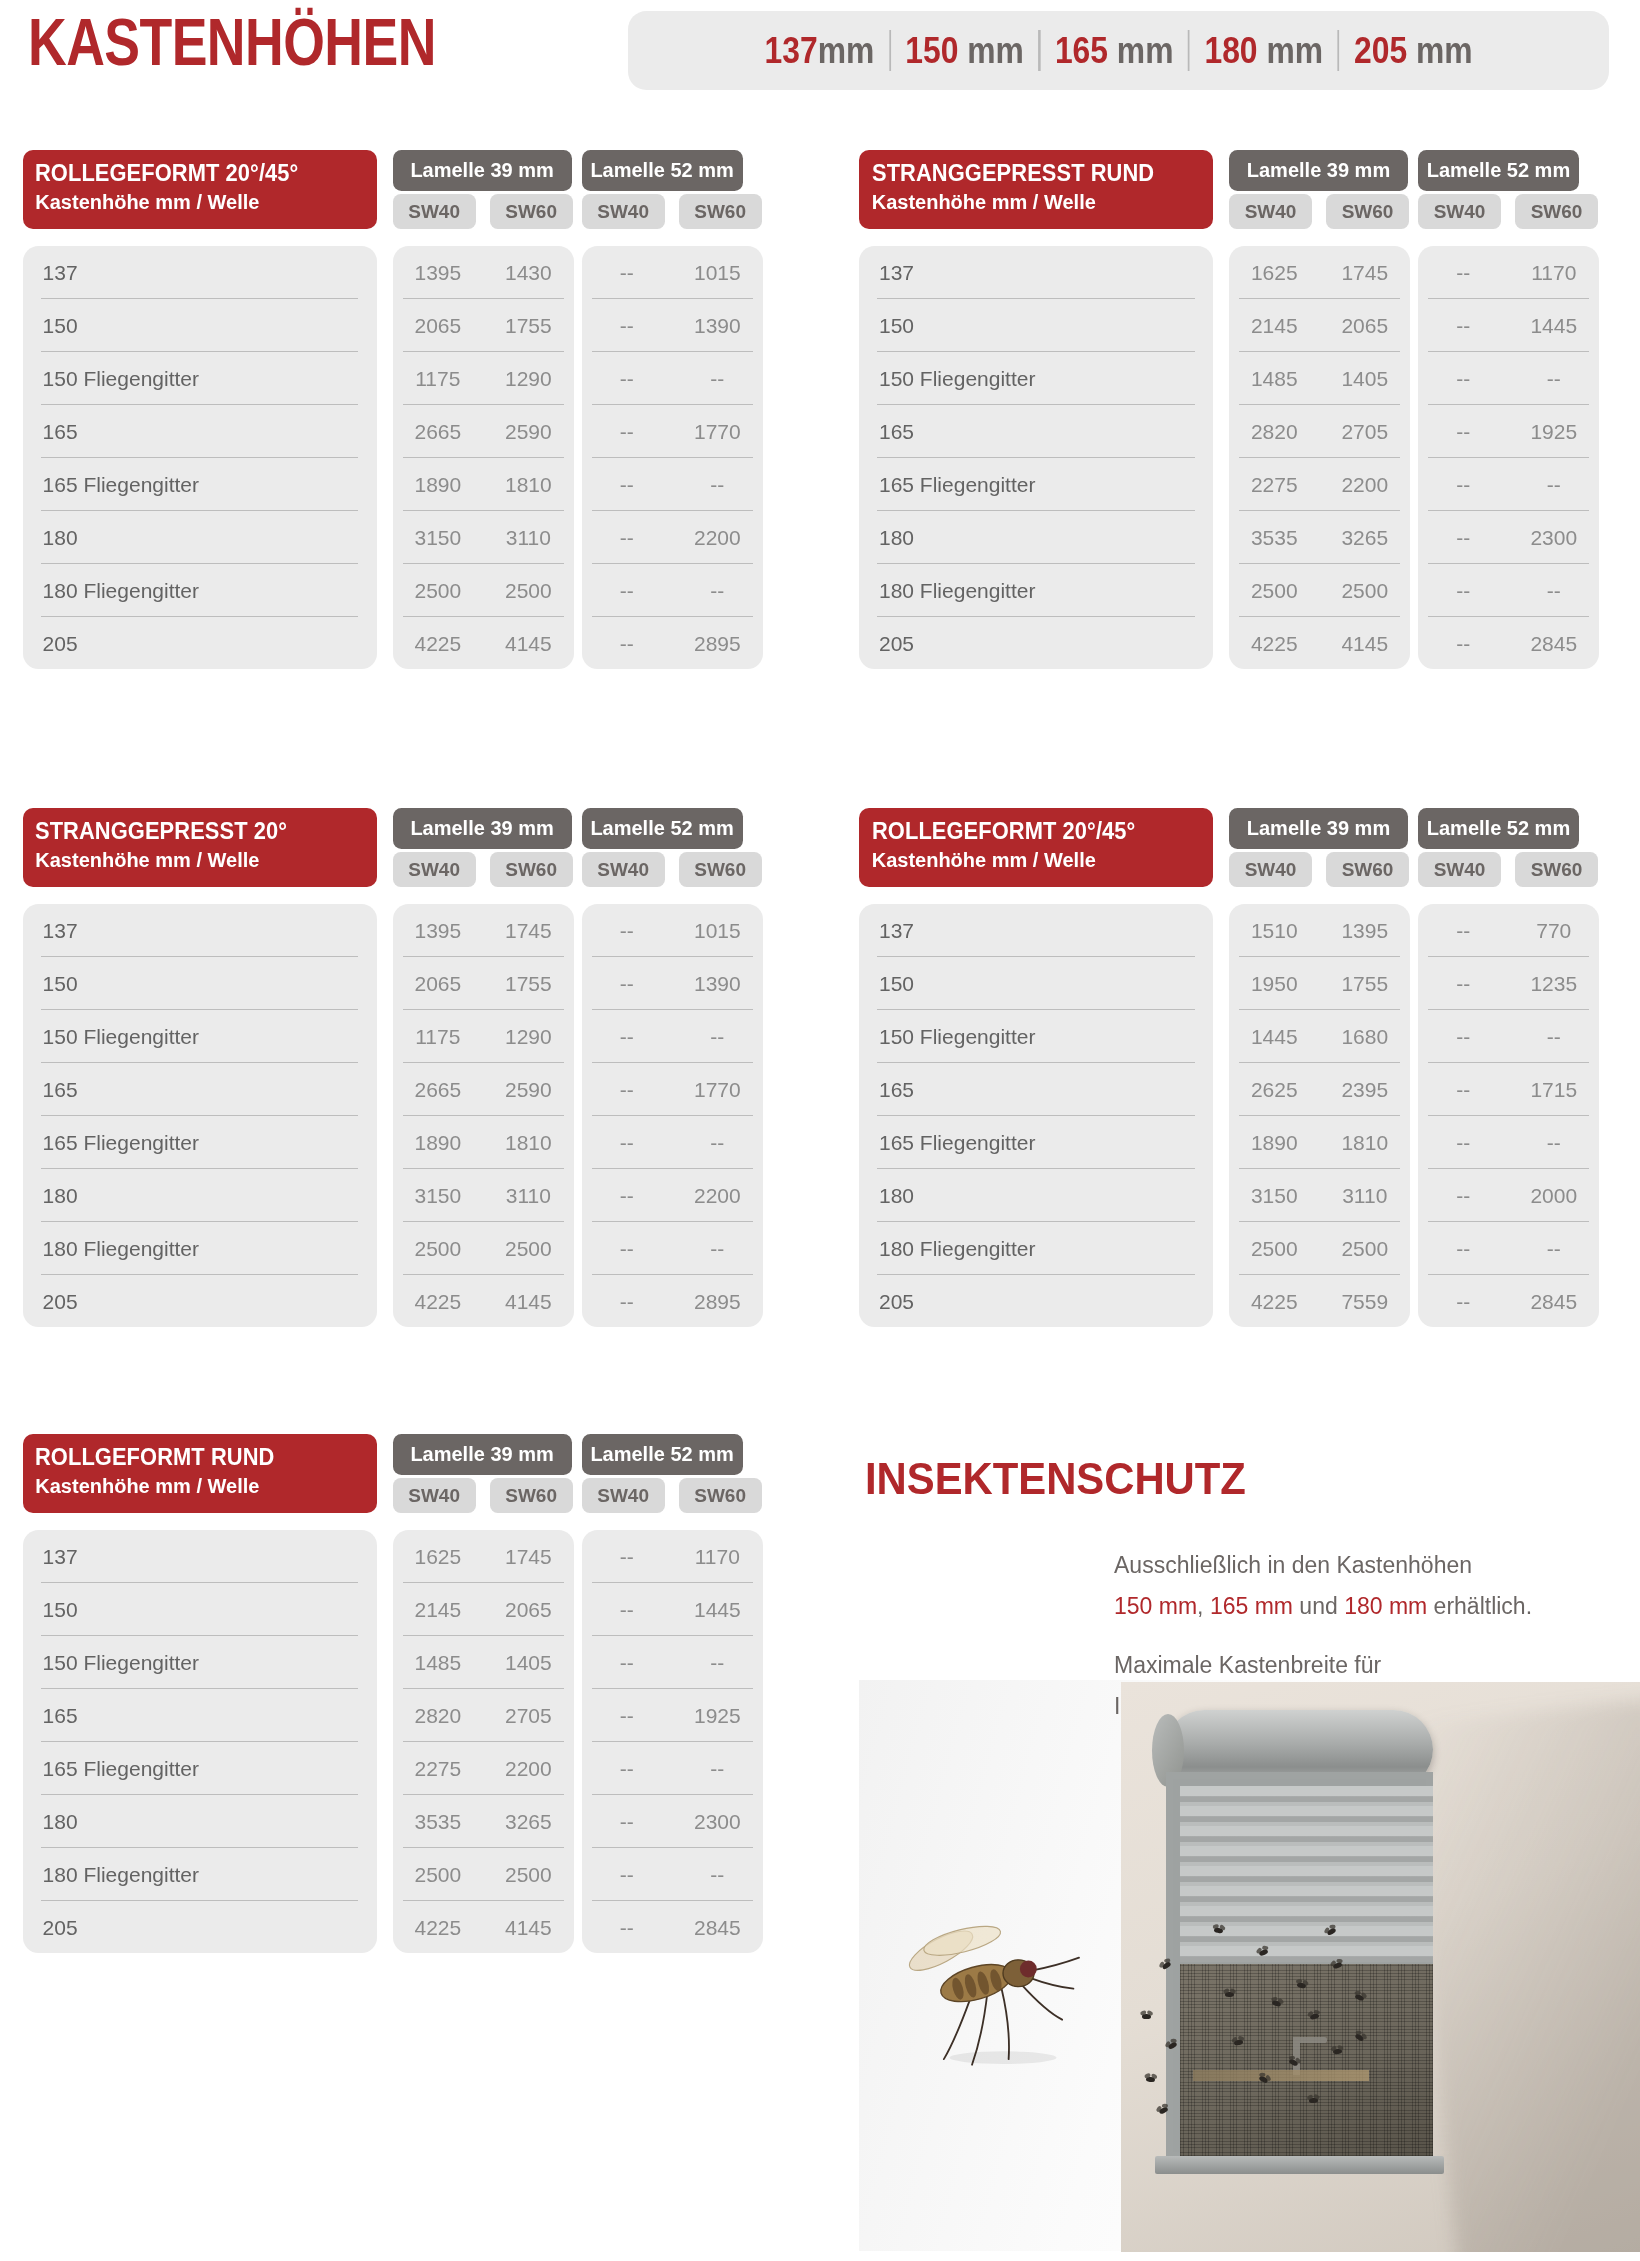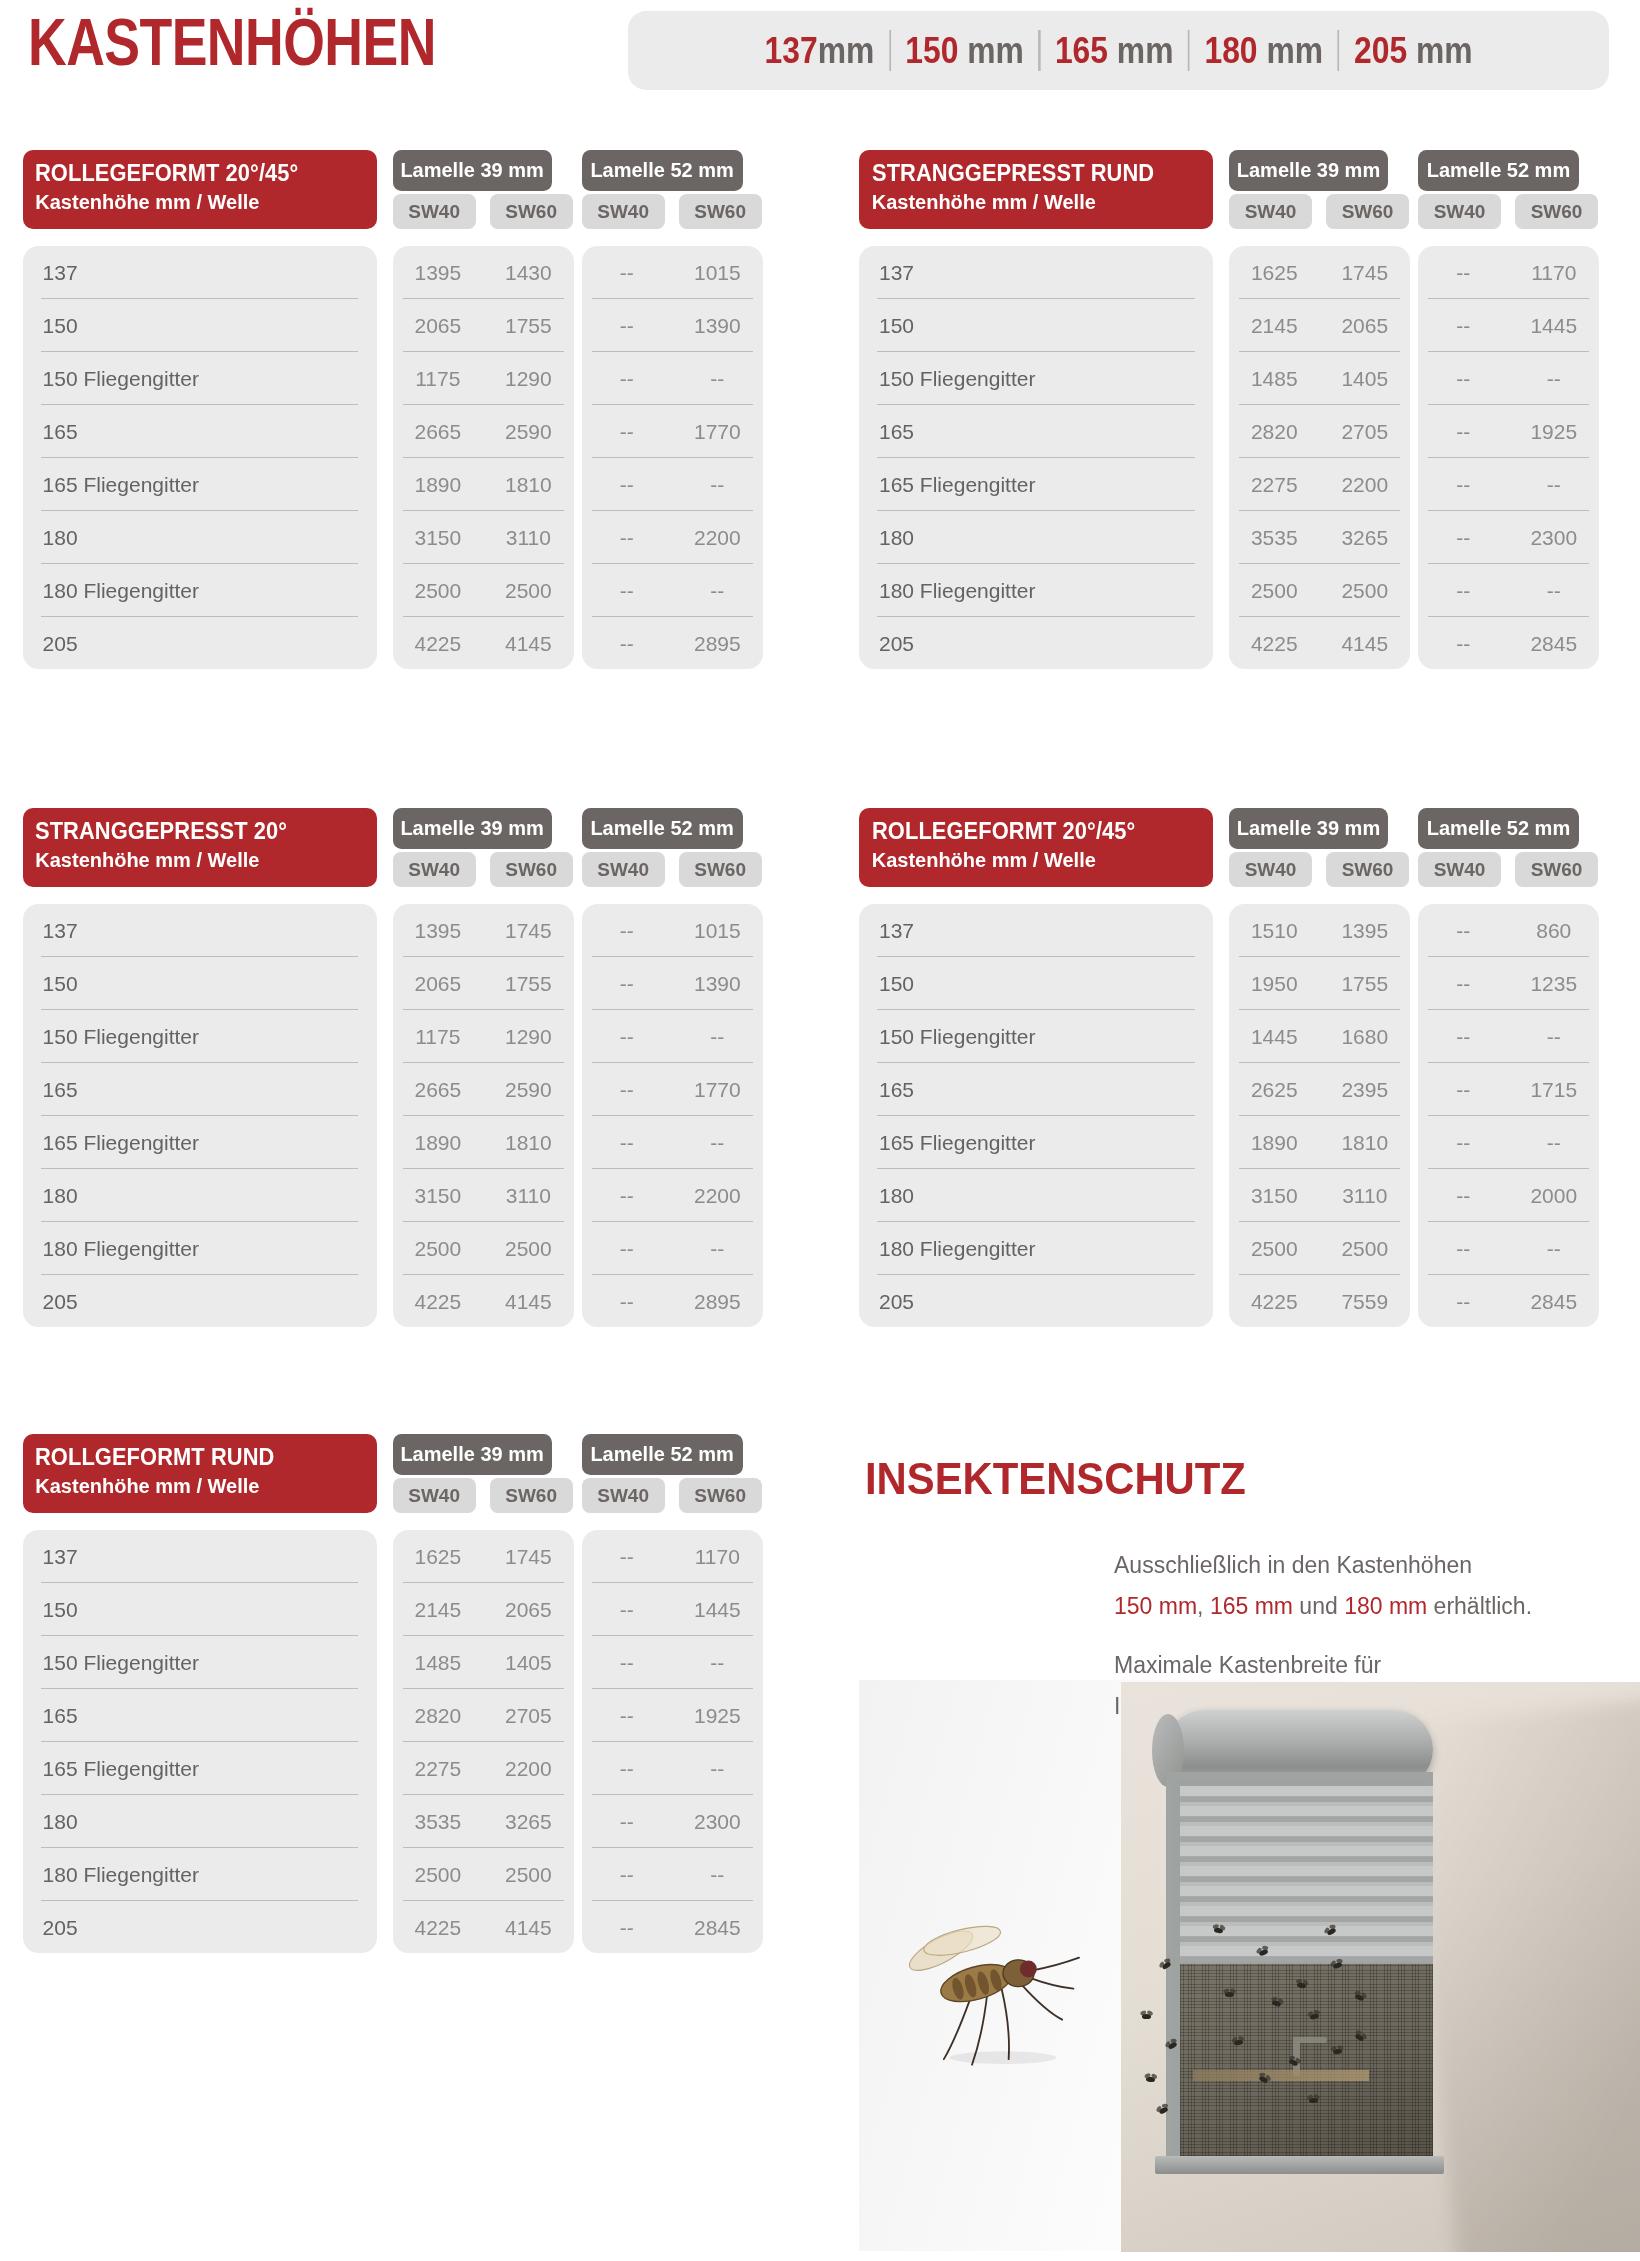--- a/index.html
+++ b/index.html
@@ -121,21 +121,21 @@
     background: #6b6664;
     border-radius: 8.5px;
     display: flex;
     align-items: center;
     justify-content: center;
     font-size: 20px;
     font-weight: bold;
     color: #ffffff;
     white-space: nowrap;
   }
-  .lam-pill.g1 { left: 370px; width: 159px; }
+  .lam-pill.g1 { left: 370px; width: 179px; }
   .lam-pill.g2 { left: 559px; width: 161px; }
 
   .sw-pill {
     position: absolute;
     top: 44px;
     width: 83px;
     height: 35px;
     background: #d9d9d9;
     border-radius: 7.8px;
     display: flex;
@@ -856,21 +856,21 @@
               <div class="sepline"></div>
             </div>
             <div class="prow">
               <div class="cell-num">4225</div>
               <div class="cell-num">7559</div>
             </div>
           </div>
           <div class="panel p-g2">
             <div class="prow">
               <div class="cell-num">--</div>
-              <div class="cell-num">860</div>
+              <div class="cell-num">770</div>
               <div class="sepline"></div>
             </div>
             <div class="prow">
               <div class="cell-num">--</div>
               <div class="cell-num">1235</div>
               <div class="sepline"></div>
             </div>
             <div class="prow">
               <div class="cell-num">--</div>
               <div class="cell-num">--</div>

